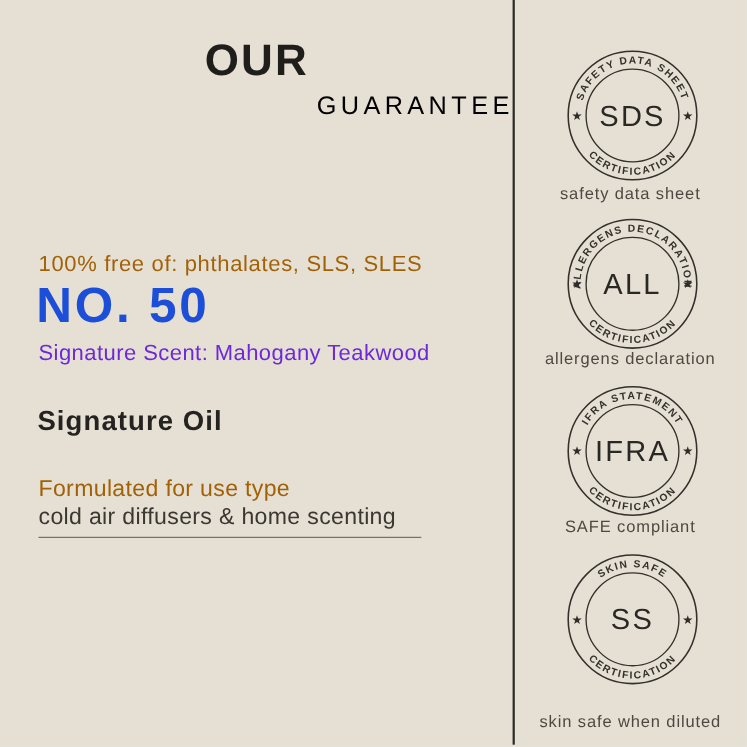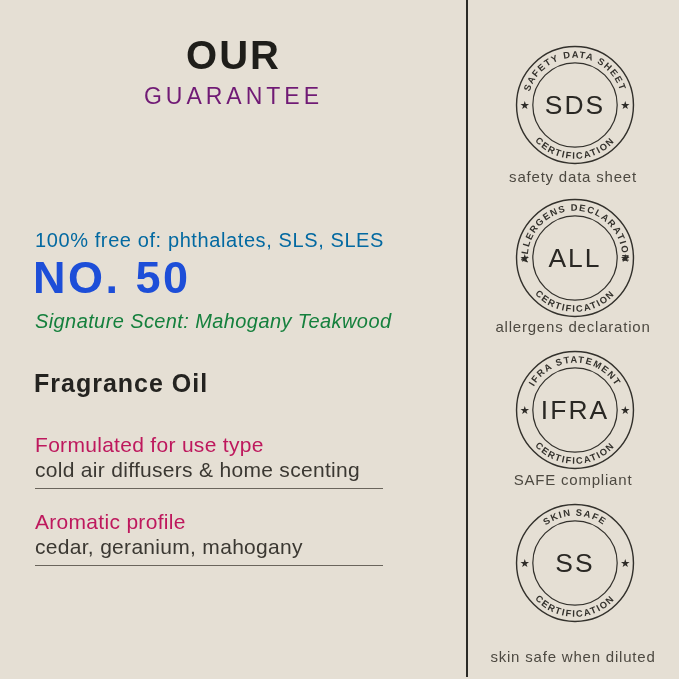--- a/index.html
+++ b/index.html
@@ -27,46 +27,46 @@
     font-size: 40px;
     font-weight: 700;
     letter-spacing: 2px;
     line-height: 1.05;
   }
   .heading-line2 {
     margin-top: 7px;
     font-size: 23px;
     font-weight: 400;
     letter-spacing: 4px;
-    color: #701a75;
+    color: #000000;
+    text-align: right;
   }
 
   .free-of {
     position: absolute;
     top: 229px; left: 35px;
     font-size: 20px;
     letter-spacing: 0.6px;
-    color: #0369a1;
+    color: #a16207;
   }
   .product-number {
     position: absolute;
     top: 255px; left: 33px;
     font-size: 45px;
     font-weight: 700;
     letter-spacing: 2.5px;
     line-height: 1.0;
     color: #1d4ed8;
   }
   .signature-scent {
     position: absolute;
     top: 310px; left: 35px;
     font-size: 20px;
     letter-spacing: 0.4px;
-    color: #15803d;
-    font-style: italic;
+    color: #6d28d9;
   }
   .product-type {
     position: absolute;
     top: 369px; left: 34px;
     font-size: 25px;
     font-weight: 700;
     letter-spacing: 1px;
     color: #242320;
   }
   .spec-block {
@@ -74,21 +74,21 @@
     left: 35px;
     width: 348px;
     padding-bottom: 6px;
     border-bottom: 1px solid #6a655c;
     font-size: 21px;
     line-height: 25px;
     letter-spacing: 0.3px;
   }
   .spec-use     { top: 432px; }
   .spec-aroma   { top: 509px; }
-  .spec-label   { color: #be185d; }
+  .spec-label   { color: #a16207; }
   .spec-value   { color: #3b3832; }
 
   
   .divider {
     position: absolute;
     left: 466px; top: 0;
     width: 1.5px; height: 677px;
     background: #2b2a26;
   }
 
@@ -147,31 +147,27 @@
 <div class="card">
 
   <div class="heading">
     <div class="heading-line1">OUR</div>
     <div class="heading-line2">GUARANTEE</div>
   </div>
 
   <div class="free-of">100% free of: phthalates, SLS, SLES</div>
   <div class="product-number">NO. 50</div>
   <div class="signature-scent">Signature Scent: Mahogany Teakwood</div>
-  <div class="product-type">Fragrance Oil</div>
+  <div class="product-type">Signature Oil</div>
 
   <div class="spec-block spec-use">
     <div class="spec-label">Formulated for use type</div>
     <div class="spec-value">cold air diffusers &amp; home scenting</div>
   </div>
 
-  <div class="spec-block spec-aroma">
-    <div class="spec-label">Aromatic profile</div>
-    <div class="spec-value">cedar, geranium, mahogany</div>
-  </div>
 
   <div class="divider"></div>
 
   <svg class="badge badge-1" viewBox="0 0 120 120">
     <defs>
       <path id="arc-top-0" d="M 17.9 79.7 A 46.5 46.5 0 1 1 102.1 79.7"></path>
       <path id="arc-bot-0" d="M 16.6 90.4 A 53 53 0 0 0 103.4 90.4"></path>
     </defs>
     <circle class="ring-outer" cx="60" cy="60" r="57.5"></circle>
     <circle class="ring-inner" cx="60" cy="60" r="41.5"></circle>

